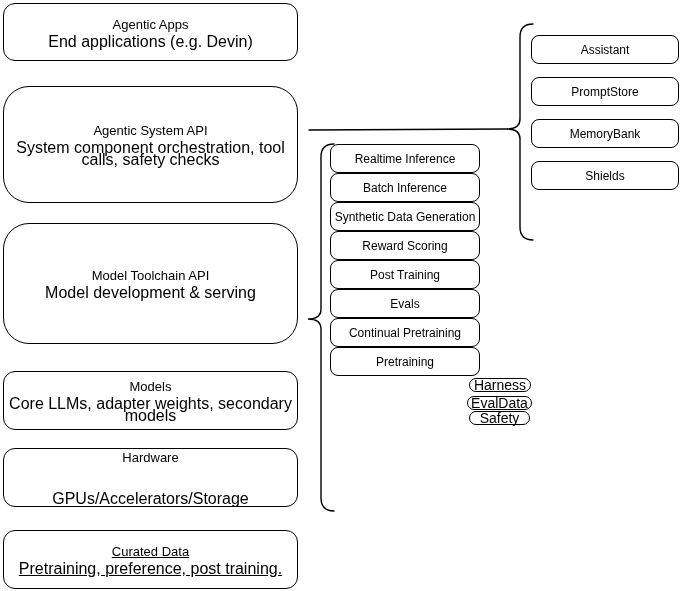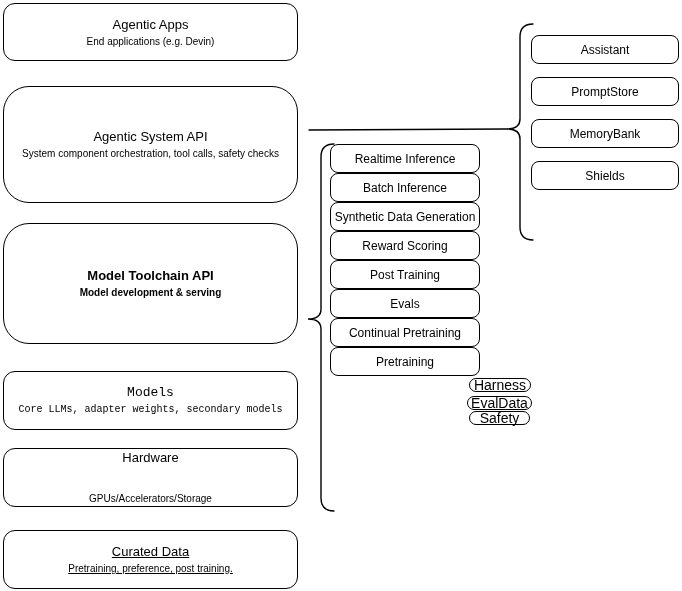--- a/index.html
+++ b/index.html
@@ -35,21 +35,21 @@
     align-items: center;
     justify-content: center;
     text-align: center;
     z-index: 1;
   }
   .stack-box .box-title {
     font-size: 13px;
     line-height: 15px;
   }
   .stack-box .box-subtitle {
-    font-size: 10px;
+    font-size: 16px;
     line-height: 12px;
     margin-top: 4px;
   }
   .r-small { border-radius: 12px; }
   .r-large { border-radius: 26px; }
 
   
   .node-col {
     position: absolute;
     display: flex;
@@ -112,26 +112,26 @@
   <div class="stack-box r-small" style="top:3px;height:58px;">
     <div class="box-title">Agentic Apps</div>
     <div class="box-subtitle">End applications (e.g. Devin)</div>
   </div>
 
   <div class="stack-box r-large" style="top:86px;height:117px;">
     <div class="box-title">Agentic System API</div>
     <div class="box-subtitle">System component orchestration, tool calls, safety checks</div>
   </div>
 
-  <div class="stack-box r-large" style="top:223px;height:121px;font-weight:bold;">
+  <div class="stack-box r-large" style="top:223px;height:121px;">
     <div class="box-title">Model Toolchain API</div>
     <div class="box-subtitle">Model development &amp; serving</div>
   </div>
 
-  <div class="stack-box r-small" style="top:371px;height:59px;font-family:Liberation Mono, monospace;">
+  <div class="stack-box r-small" style="top:371px;height:59px;">
     <div class="box-title">Models</div>
     <div class="box-subtitle">Core LLMs, adapter weights, secondary models</div>
   </div>
 
   <div class="stack-box r-small" style="top:448px;height:59px;gap:24px;">
     <div class="box-title">Hardware</div>
     <div class="box-subtitle">GPUs/Accelerators/Storage</div>
   </div>
 
   <div class="stack-box r-small" style="top:530px;height:59px;text-decoration:underline;">

